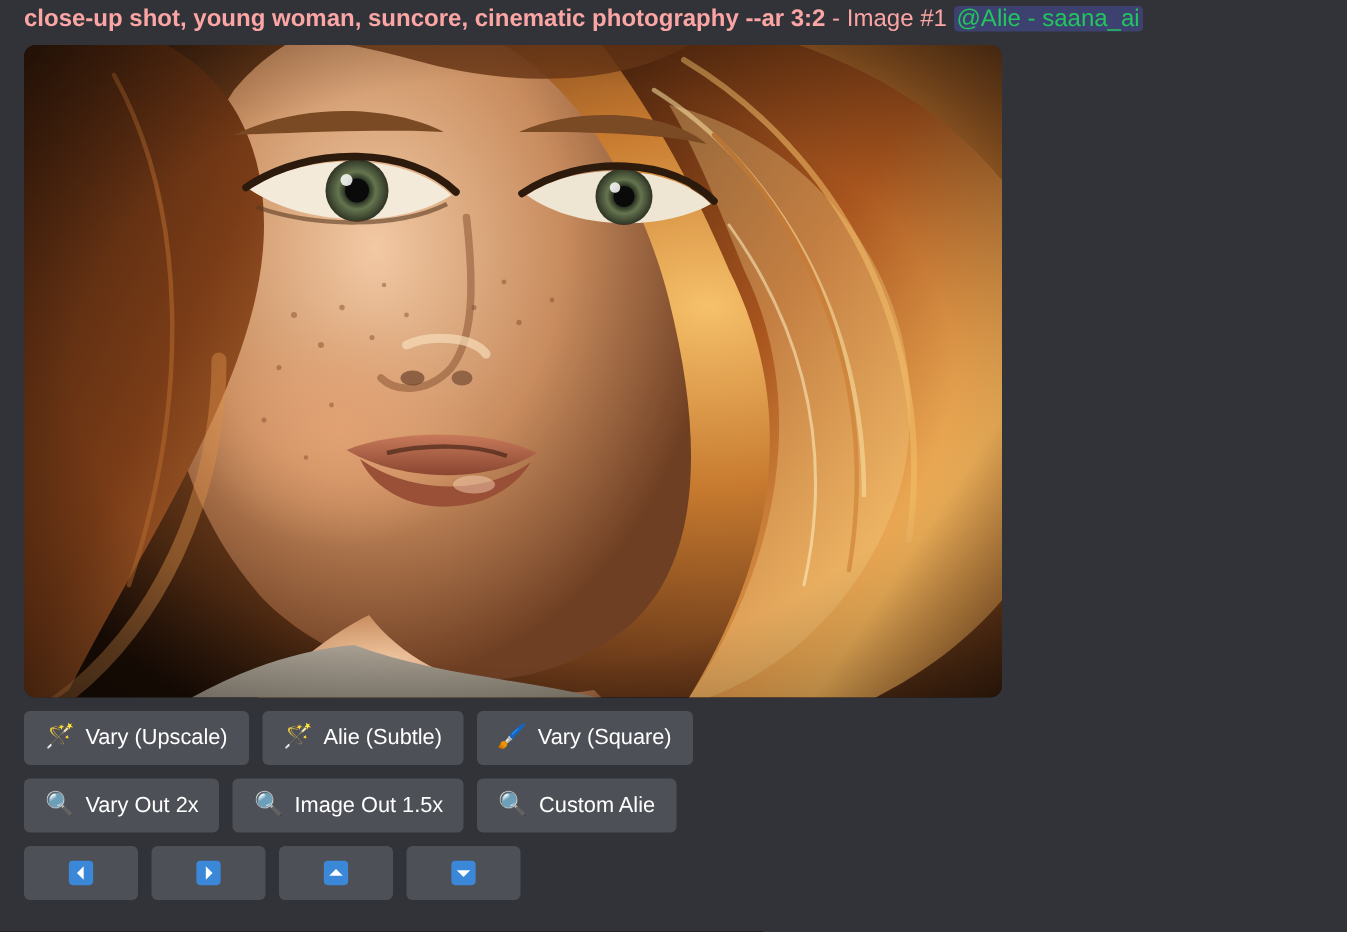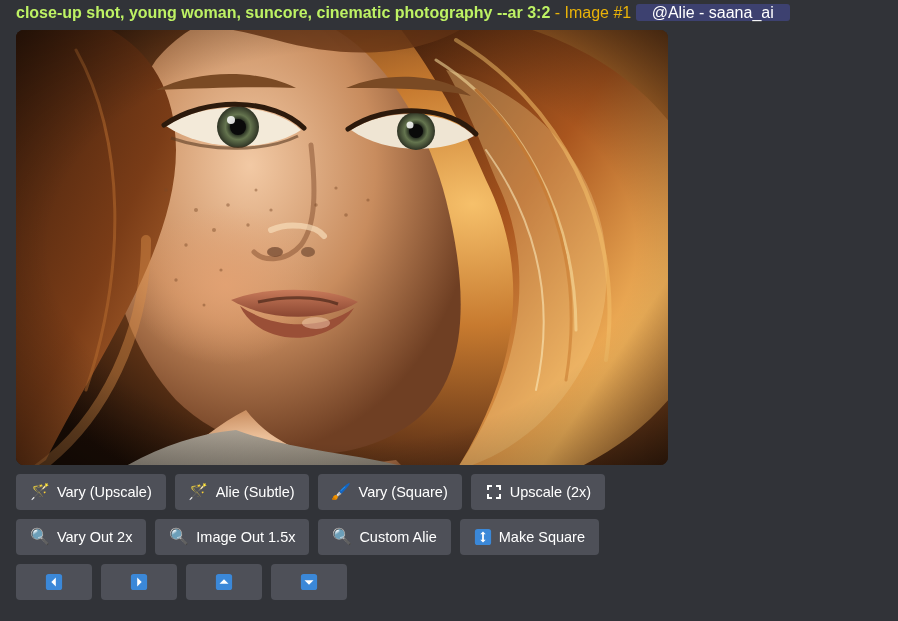--- a/index.html
+++ b/index.html
@@ -9,27 +9,27 @@
       padding: 0 16px 16px 16px;
       width: 898px;
       color: #dbdee1;
     }
     .header {
       font-size: 16px;
       line-height: 1.4;
       margin-bottom: 6px;
       padding-top: 2px;
     }
-    .prompt { font-weight: 600; color: #bef264; }
-    .image-tag { color: #eab308; }
+    .prompt { font-weight: 600; color: #fca5a5; }
+    .image-tag { color: #fca5a5; }
     .mention {
       background: rgba(88,101,242,0.3);
-      color: #ffffff;
+      color: #22c55e;
       border-radius: 3px;
-      padding: 0 16px;
+      padding: 0 2px;
     }
     .image-wrap {
       width: 652px;
       height: 435px;
       border-radius: 8px;
       overflow: hidden;
       position: relative;
       background: #1a0f08;
     }
     .image-wrap svg { display:block; width:100%; height:100%; }
@@ -194,52 +194,35 @@
       <span>Vary (Upscale)</span>
     </button>
     <button class="btn">
       <span class="emoji">🪄</span>
       <span>Alie (Subtle)</span>
     </button>
     <button class="btn">
       <span class="emoji">🖌️</span>
       <span>Vary (Square)</span>
     </button>
-    <button class="btn">
-      <span class="iconbox">
-        <svg viewBox="0 0 16 16" width="16" height="16" fill="#fff">
-            <path d="M1 1h5v2H3v3H1V1zm14 0v5h-2V3h-3V1h5zM1 15v-5h2v3h3v2H1zm14 0h-5v-2h3v-3h2v5z"></path>
-          </svg>
-      </span>
-      <span>Upscale (2x)</span>
-    </button>
   </div>
 
   <div class="row">
     <button class="btn">
       <span class="emoji">🔍</span>
       <span>Vary Out 2x</span>
     </button>
     <button class="btn">
       <span class="emoji">🔍</span>
       <span>Image Out 1.5x</span>
     </button>
     <button class="btn">
       <span class="emoji">🔍</span>
       <span>Custom Alie</span>
     </button>
-    <button class="btn">
-      <span class="iconbox">
-        <svg viewBox="0 0 20 20" width="18" height="18">
-            <rect x="1" y="1" width="18" height="18" rx="3" fill="#3b88d8"></rect>
-            <path d="M10 4l3 3h-2v6h2l-3 3-3-3h2V7H7l3-3z" fill="#fff"></path>
-          </svg>
-      </span>
-      <span>Make Square</span>
-    </button>
   </div>
 
   <div class="row">
     <button class="btn arrow-btn">
       <span class="iconbox">
         <svg class="arrow-svg" viewBox="0 0 20 20">
             <rect x="1" y="1" width="18" height="18" rx="3" fill="#3b88d8"></rect>
             <path d="M12 5l-5 5 5 5V5z" fill="#fff"></path>
           </svg>
       </span>

